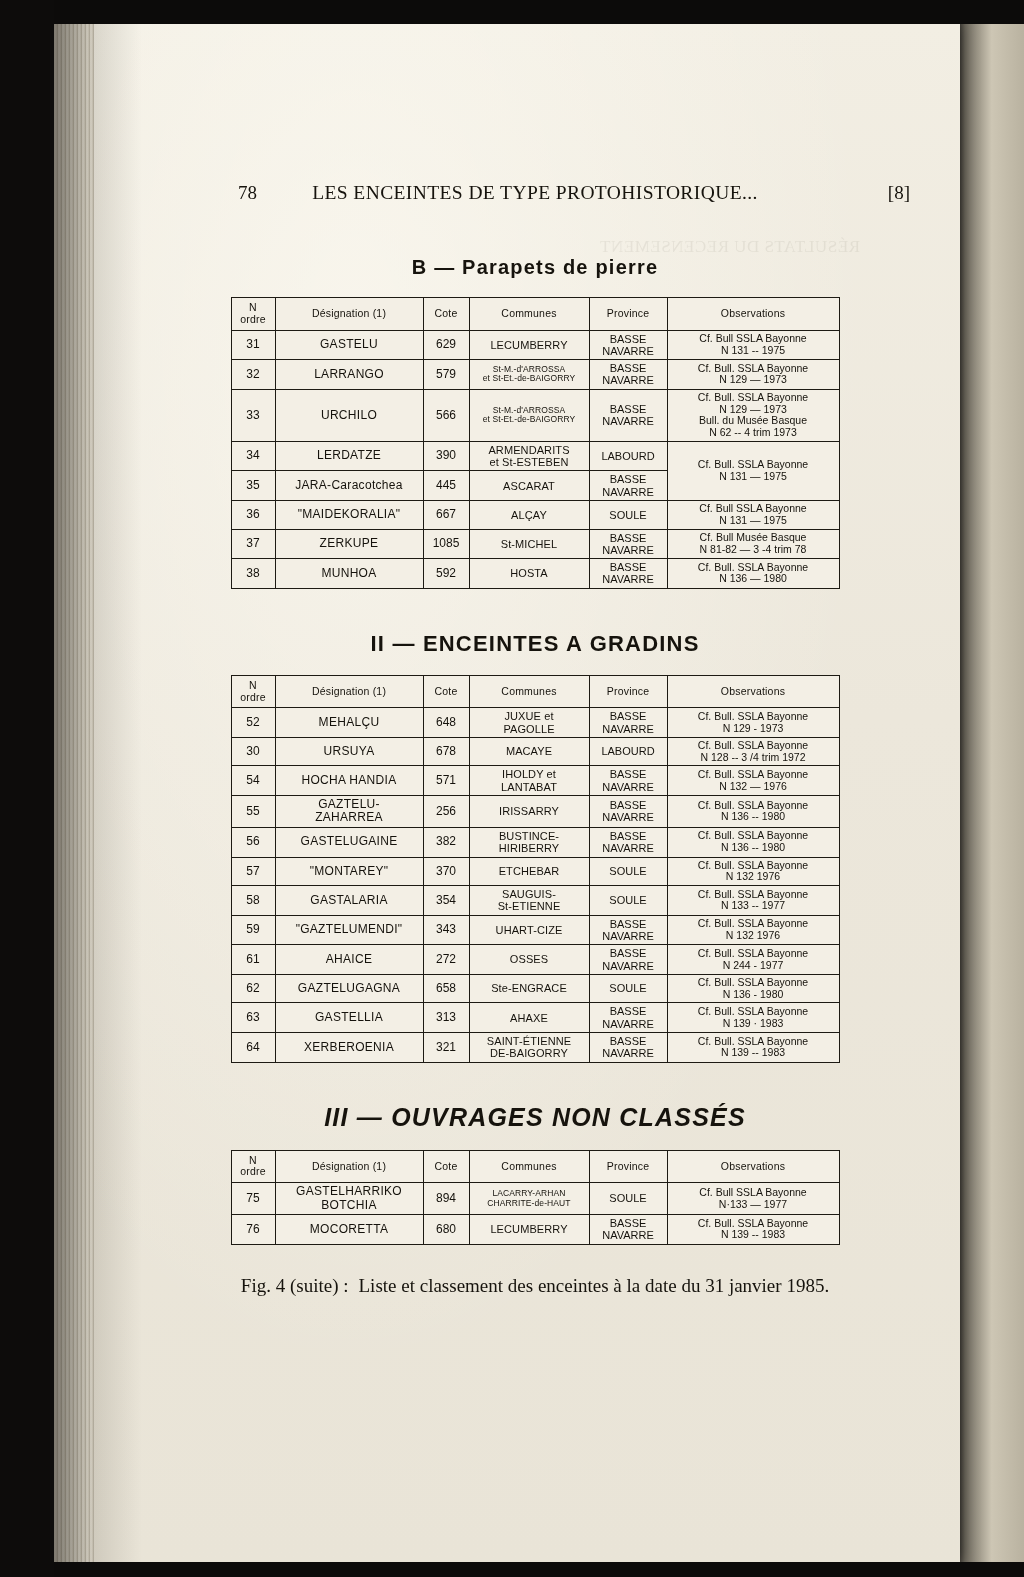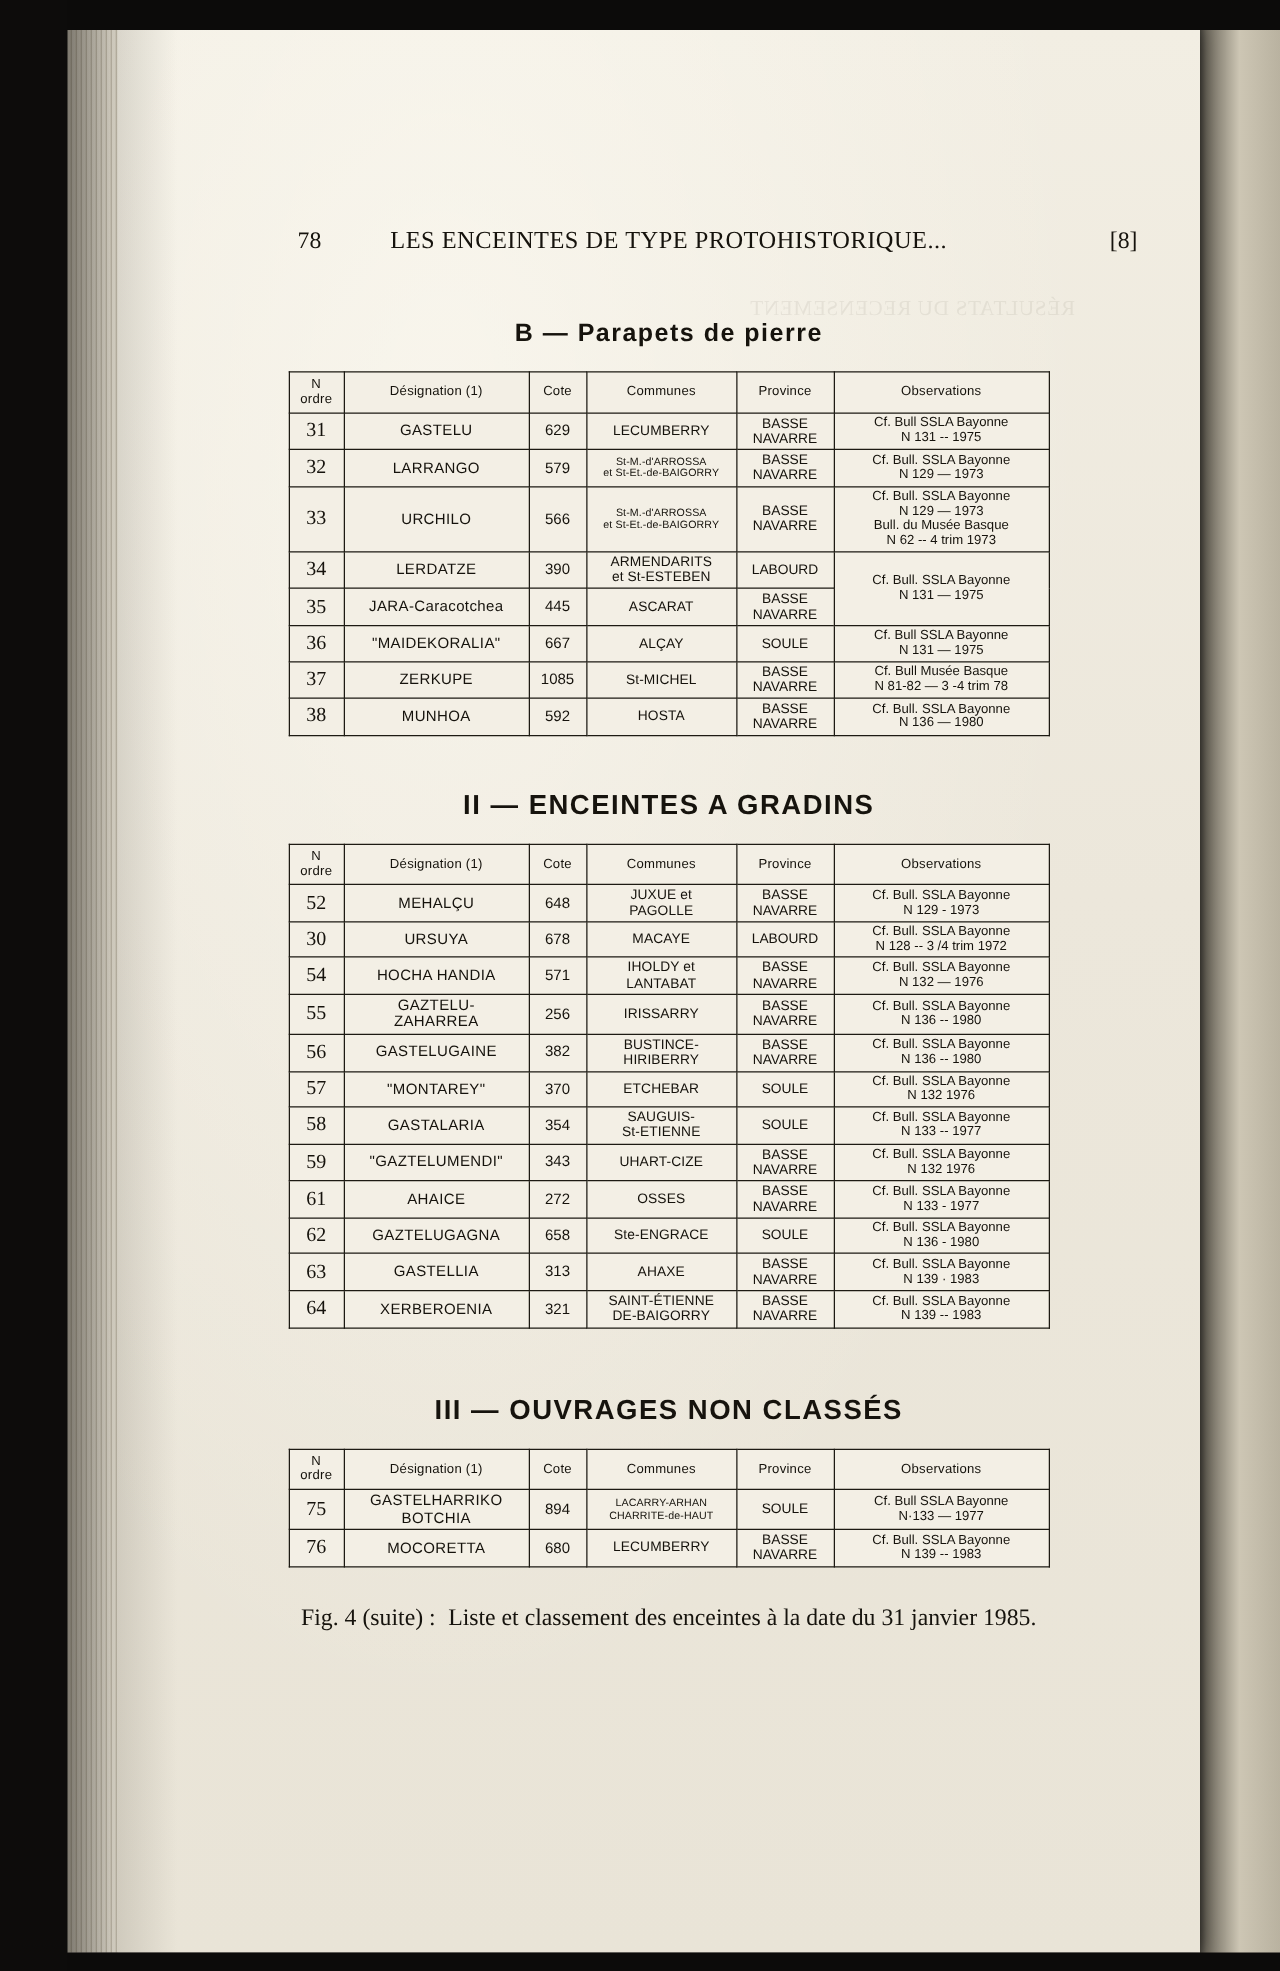--- a/index.html
+++ b/index.html
@@ -113,21 +113,21 @@
   }
 
   .section-title {
     text-align: center;
     font-family: "Liberation Sans", sans-serif;
     font-weight: bold;
     letter-spacing: 1.2px;
   }
   .title-b { font-size: 20px; margin-top: 44px; }
   .title-ii { font-size: 22px; margin-top: 42px; }
-  .title-iii { font-size: 22px; margin-top: 52px; }
+  .title-iii { font-size: 25px; margin-top: 40px; font-style: italic; }
 
   table.list {
     border-collapse: collapse;
     font-family: "Liberation Sans", sans-serif;
     margin: 18px auto 0 auto;
     background: #f3efe5;
     table-layout: fixed;
   }
   table.list th, table.list td {
     border: 1px solid #1d1a13;
@@ -143,21 +143,21 @@
     padding: 4px 2px;
     letter-spacing: .2px;
   }
   .c-n     { width: 44px; }
   .c-desig { width: 148px; }
   .c-cote  { width: 46px; }
   .c-comm  { width: 120px; }
   .c-prov  { width: 78px; }
   .c-obs   { width: 172px; }
 
-  td.n     { font-size: 16px; font-family: Liberation Serif, serif; }
+  td.n     { font-size: 12px; }
   td.desig { font-size: 12px; letter-spacing: .3px; }
   td.cote  { font-size: 12px; }
   td.comm  { font-size: 11px; letter-spacing: .1px; }
   td.comm.small { font-size: 8.5px; }
   td.prov  { font-size: 11px; }
   td.obs   { font-size: 10.5px; }
   td.obs .ln { display: block; }
 
   .caption {
     margin-top: 30px;
@@ -543,21 +543,21 @@
           <td class="cote">272</td>
           <td class="comm">
             <span class="ln" style="display: block;">OSSES</span>
           </td>
           <td class="prov">
             <span style="display: block;">BASSE</span>
             <span style="display: block;">NAVARRE</span>
           </td>
           <td class="obs">
             <span class="ln">Cf. Bull. SSLA Bayonne</span>
-            <span class="ln">N  133  -   1977</span>
+            <span class="ln">N  244  -   1977</span>
           </td>
         </tr>
         <tr>
           <td class="n">62</td>
           <td class="desig">
             <span class="ln" style="display: block;">GAZTELUGAGNA</span>
           </td>
           <td class="cote">658</td>
           <td class="comm">
             <span class="ln" style="display: block;">Ste-ENGRACE</span>

